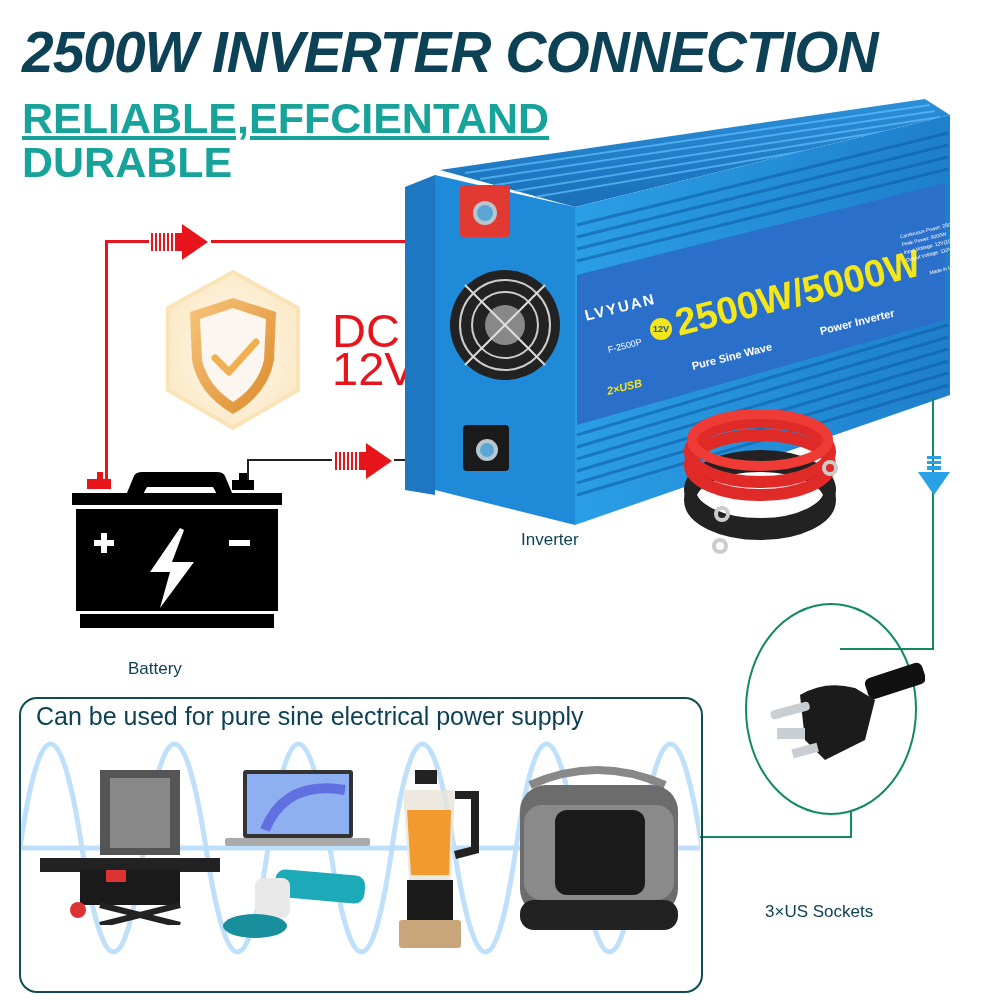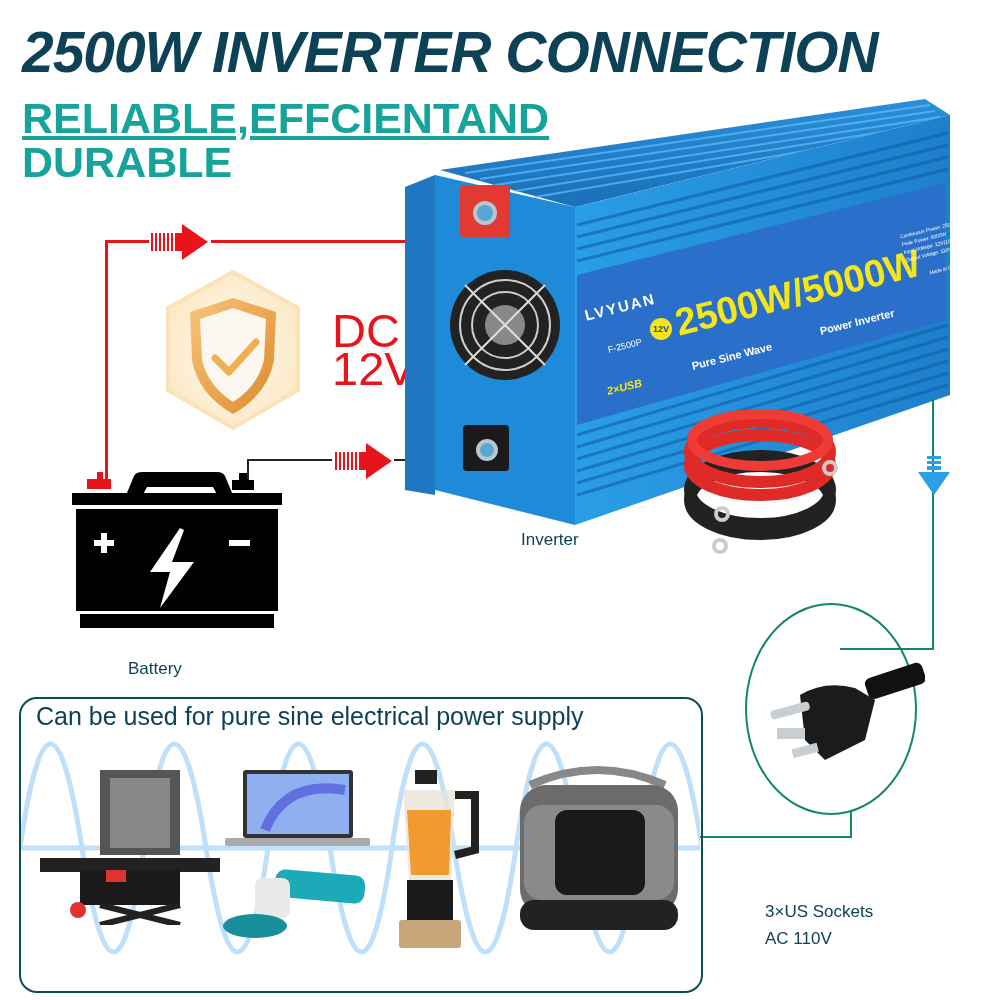--- a/index.html
+++ b/index.html
@@ -196,21 +196,20 @@
   <rect x="100" y="10" width="60" height="22" rx="6" fill="#111" transform="rotate(-18 130 20)"></rect>
   <path d="M35 35 Q60 20 90 28 L110 40 L100 80 L60 100 L40 80 Z" fill="#1b1b1b"></path>
   <rect x="5" y="46" width="40" height="9" rx="4" fill="#c9ced3" transform="rotate(-15 25 50)"></rect>
   <rect x="12" y="68" width="28" height="11" fill="#c9ced3"></rect>
   <rect x="27" y="86" width="26" height="9" fill="#c9ced3" transform="rotate(-15 40 90)"></rect>
 </svg>
 <div class="abs wire-green" style="left:850px;top:810px;width:2px;height:28px;"></div>
 <div class="abs wire-green" style="left:700px;top:836px;width:152px;height:2px;"></div>
 <div class="abs label" style="left:765px;top:854px;line-height:27px;margin-top:44px;">
   <div>3×US Sockets</div>
-  <div>AC 110V</div>
 </div>
 
 <svg class="abs" style="left:20px;top:730px;" width="680" height="260" viewBox="0 0 680 260">
   <line x1="0" y1="118" x2="680" y2="118" stroke="#bfe0fb" stroke-width="5"></line>
   <path d="M0 118 Q30 -90 62 118 T124 118 T186 118 T248 118 T310 118 T372 118 T434 118 T496 118 T558 118 T620 118 T682 118" fill="none" stroke="#bfe0fb" stroke-width="5"></path>
 </svg>
 <div class="abs apps-box"></div>
 <div class="abs apps-title">Can be used for pure sine electrical power supply</div>
 
 <svg class="abs" style="left:40px;top:770px;" width="180" height="155" viewBox="0 0 180 155">

